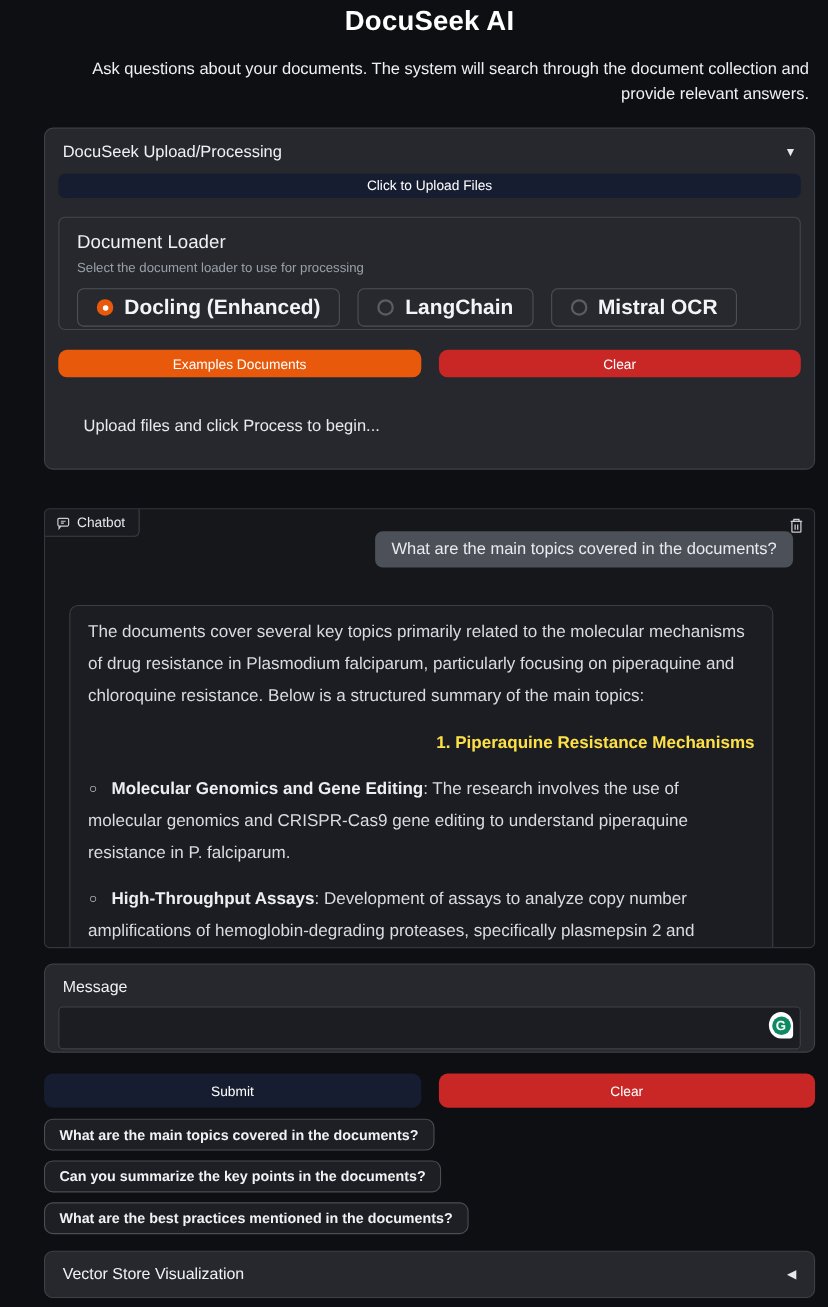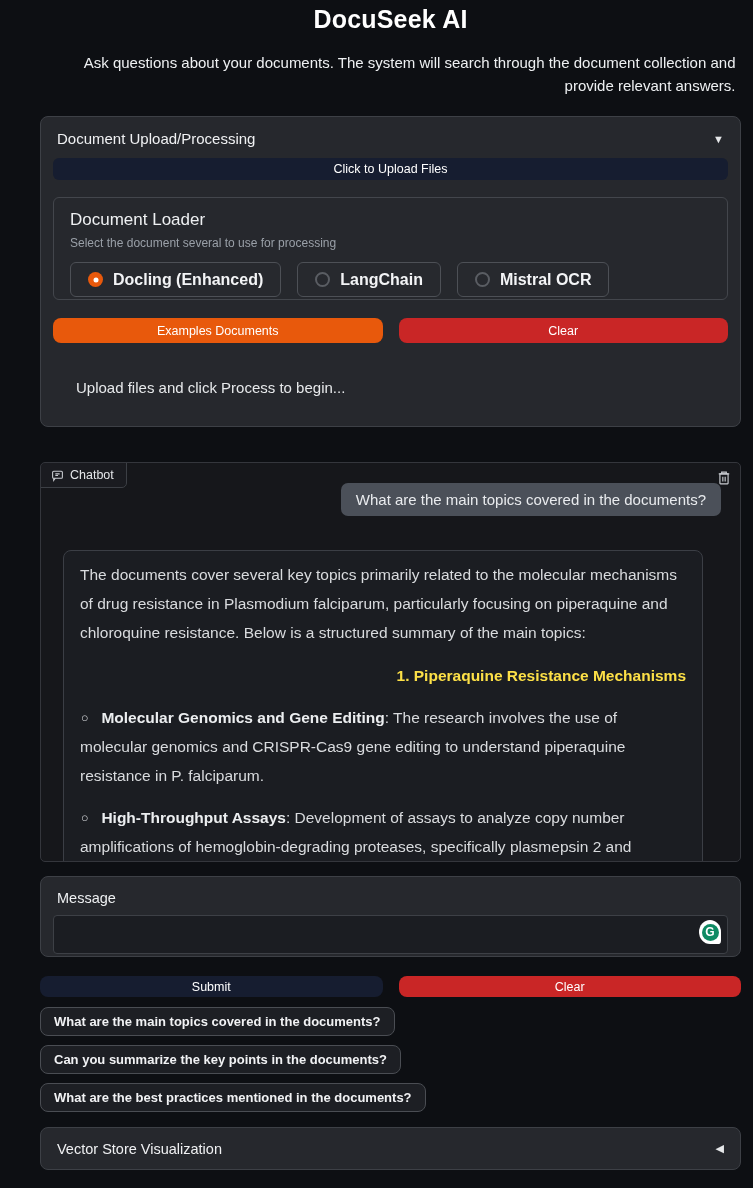--- a/index.html
+++ b/index.html
@@ -29,21 +29,21 @@
     padding:12px 16px; height:103px; }
   .loader-label { font-size:17px; color:#eef0f2; }
   .loader-info { font-size:12px; color:#9aa0a8; margin-top:6px; }
   .radio-row { display:flex; gap:16px; margin-top:12px; }
   .radio-opt { display:flex; align-items:center; gap:10px; height:35px; padding:0 17px;
     border:1px solid #4d5056; border-radius:6px; cursor:pointer; background:#27292e; }
   .radio-circle { width:15px; height:15px; border-radius:50%; border:2px solid #5a5d63; }
   .radio-opt.selected .radio-circle { border:none; background:#e8590c; position:relative; }
   .radio-opt.selected .radio-circle::after { content:""; position:absolute; left:50%; top:50%;
     width:5px; height:5px; border-radius:50%; background:#fff; transform:translate(-50%,-50%); }
-  .radio-label { font-size:16px; font-weight:700; color:#f3f4f6; }
+  .radio-label { font-size:19px; font-weight:700; color:#f3f4f6; }
   .btn-row { display:flex; gap:16px; margin:18px 12px 0; }
   .btn { height:25px; border:none; border-radius:8px; color:#fff; font-size:12.5px;
     font-family:inherit; flex:1; cursor:pointer; display:flex; align-items:center; justify-content:center; }
   .btn-orange { background:#e8590c; }
   .btn-red { background:#c92626; }
   .btn-navy { background:#161d30; }
   .status-text { margin:36px 16px 0 35px; font-size:15px; color:#e7e9eb; }
 
   
   .chat-panel { margin-top:35px; height:400px; background:#16171b; border:1px solid #34363c;
@@ -70,21 +70,21 @@
   .message-input { width:100%; height:39px; background:#1b1d22; border:1px solid #3d4046;
     border-radius:4px; resize:none; color:#e8eaed; font-family:inherit; font-size:14px;
     padding:6px 10px; outline:none; }
   .grammarly-icon { position:absolute; right:7px; top:5px; width:22px; height:24px;
     background:#fff; border-radius:50% 50% 14% 50%; display:flex; align-items:center; justify-content:center; }
   .grammarly-circle { width:17px; height:17px; border-radius:50%; background:#0e8a63;
     color:#fff; font-size:12px; font-weight:700; display:flex; align-items:center; justify-content:center; }
 
   
   .bottom-row { display:flex; gap:16px; margin-top:19px; }
-  .bottom-row .btn { height:21px; }
+  .bottom-row .btn { height:31px; }
 
   
   .examples-label { display:flex; align-items:center; gap:7px; margin-top:17px;
     font-size:12.5px; color:#d4d6d9; }
   .chips { display:flex; flex-wrap:wrap; gap:9px; margin-top:10px; }
   .chip { background:#1d1f24; border:1px solid #4a4d53; border-radius:8px; padding:6px 13px;
     font-size:13px; font-weight:700; color:#f1f2f4; cursor:pointer; font-family:inherit; }
 
   
   .vector-panel { margin-top:15px; height:43px; display:flex; align-items:center;
@@ -94,28 +94,28 @@
 </head>
 <body>
 
 <div class="content">
 
   <div class="page-title">DocuSeek AI</div>
   <div class="page-subtitle">Ask questions about your documents. The system will search through the document collection and provide relevant answers.</div>
 
   <section class="panel upload-panel">
     <div class="acc-header">
-      <span class="acc-title">Document Upload/Processing</span>
+      <span class="acc-title">DocuSeek Upload/Processing</span>
       <span class="acc-arrow">▼</span>
     </div>
     <button class="upload-btn">Click to Upload Files</button>
 
     <div class="loader-box">
       <div class="loader-label">Document Loader</div>
-      <div class="loader-info">Select the document several to use for processing</div>
+      <div class="loader-info">Select the document loader to use for processing</div>
       <div class="radio-row">
         <div class="radio-opt selected">
           <span class="radio-circle"></span>
           <span class="radio-label">Docling (Enhanced)</span>
         </div>
         <div class="radio-opt">
           <span class="radio-circle"></span>
           <span class="radio-label">LangChain</span>
         </div>
         <div class="radio-opt">

